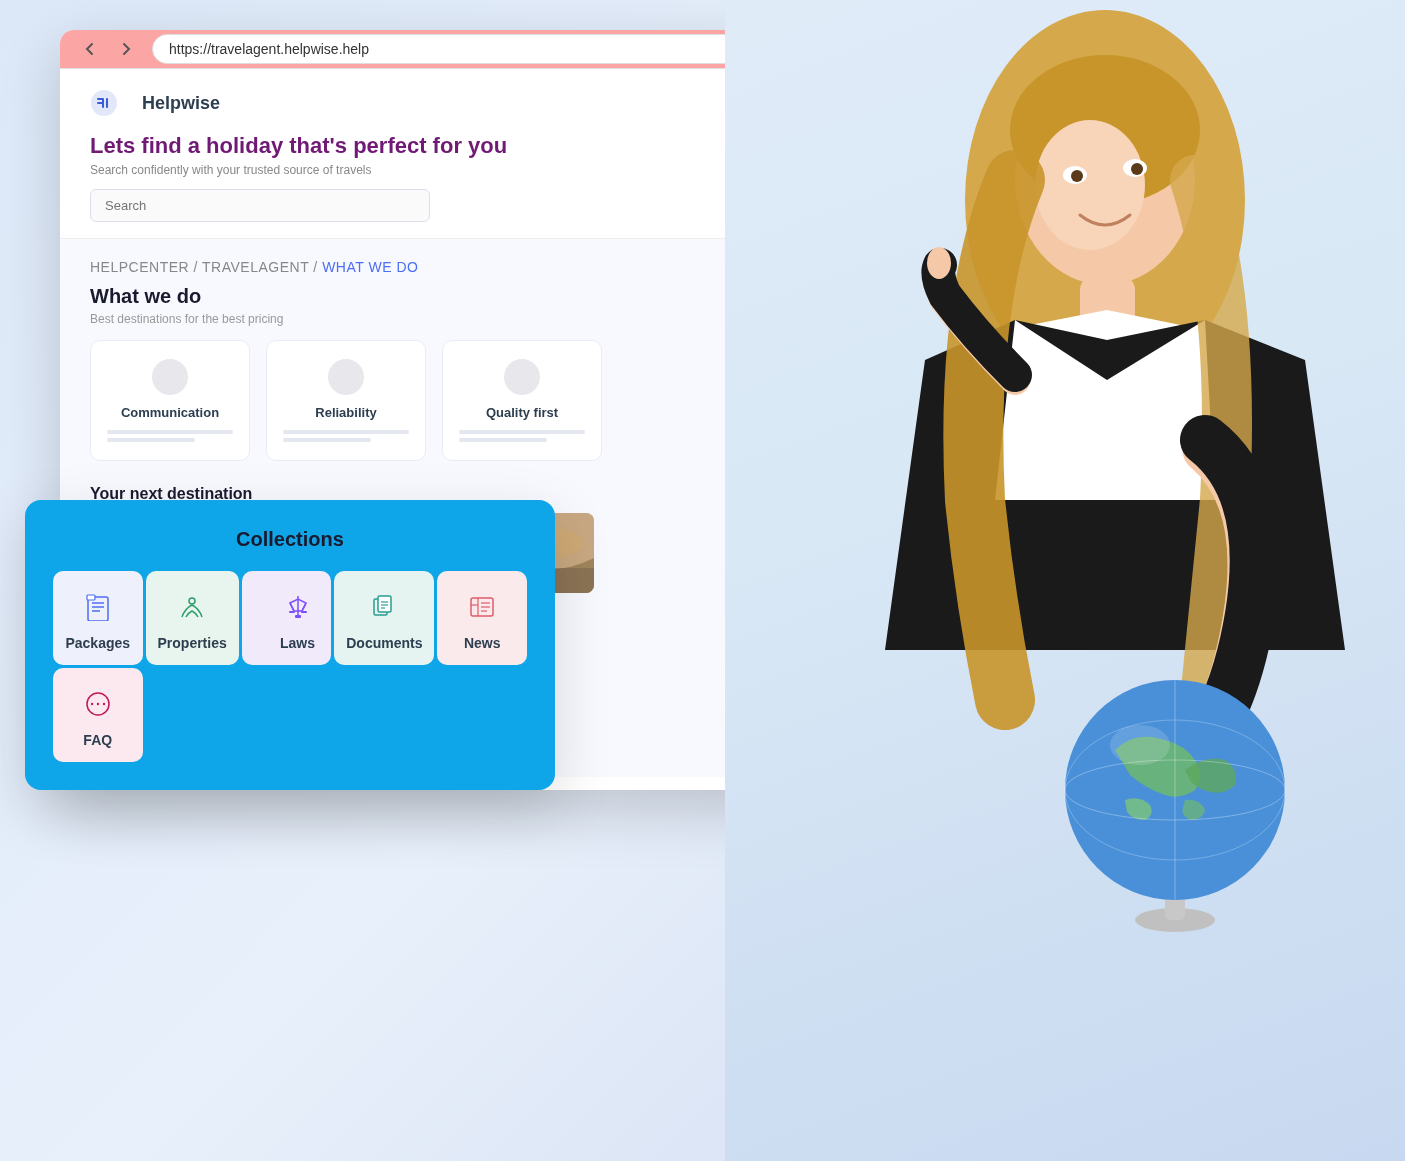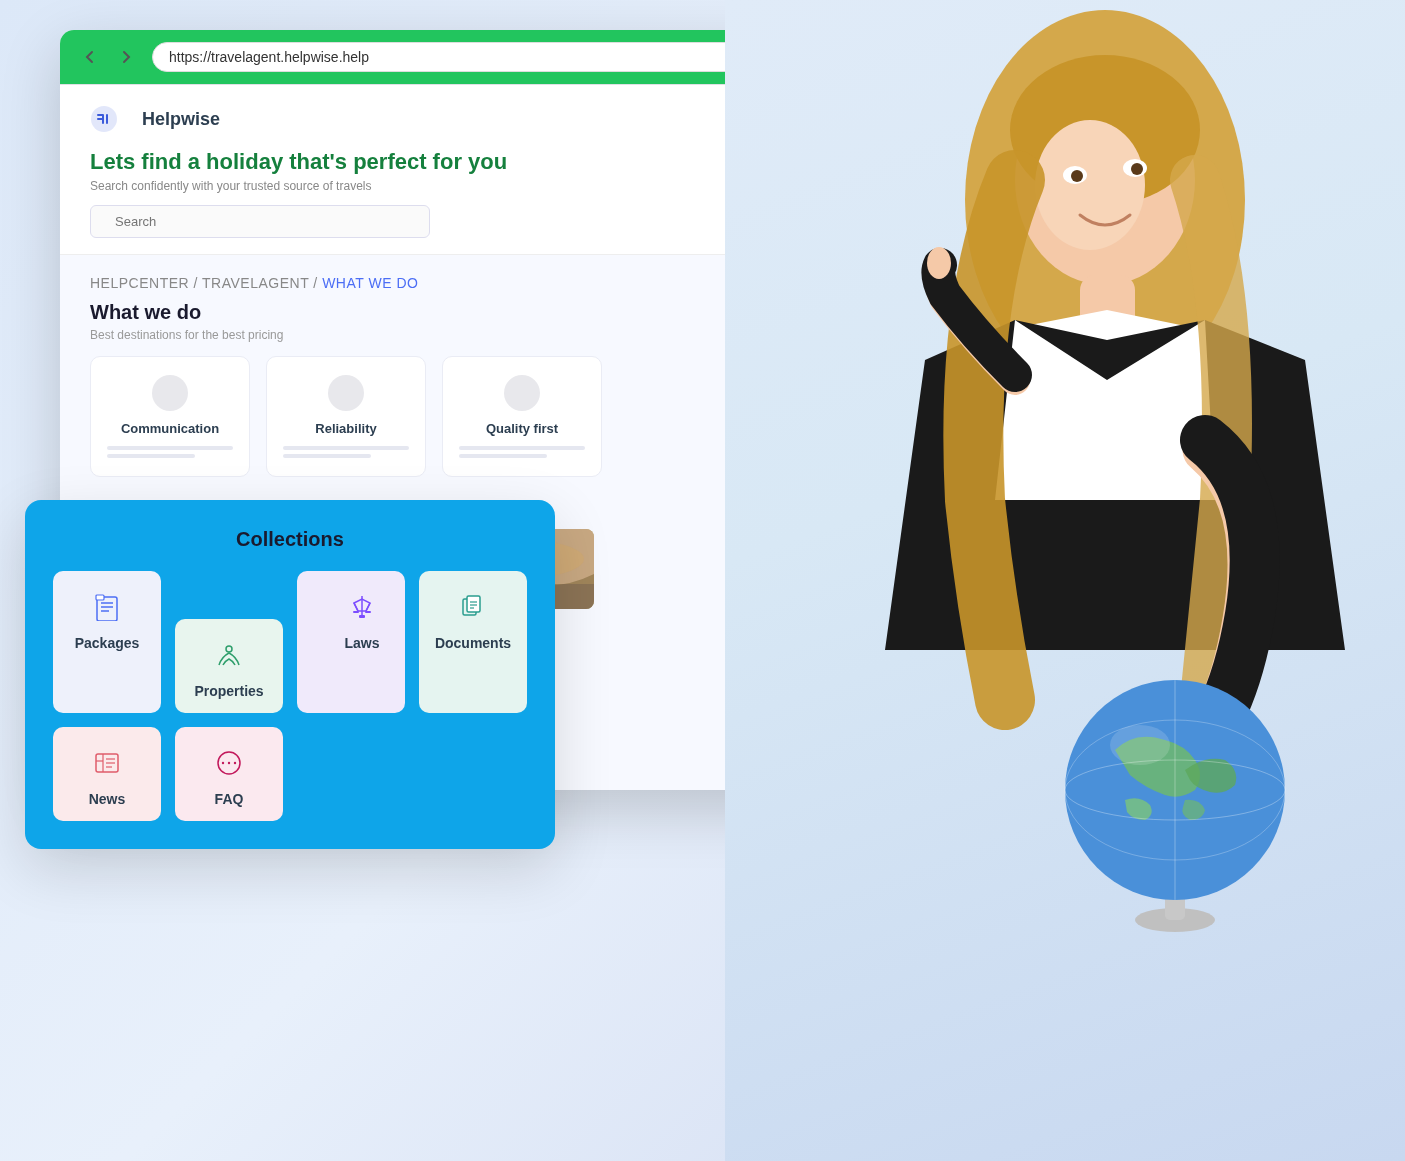--- a/index.html
+++ b/index.html
@@ -20,22 +20,22 @@
       left: 60px;
       width: 840px;
       height: 760px;
       background: #fff;
       border-radius: 14px;
       box-shadow: 0 20px 60px rgba(0,0,0,0.18);
       overflow: hidden;
     }
 
     .browser-toolbar {
-      background: #22c55e;
-      padding: 12px 16px;
+      background: #fca5a5;
+      padding: 4px 16px;
       display: flex;
       align-items: center;
       gap: 12px;
       border-bottom: 1px solid #e0e0e5;
     }
 
     .browser-nav {
       display: flex;
       gap: 8px;
     }
@@ -92,36 +92,36 @@
 
     .hw-logo-text {
       font-size: 18px;
       font-weight: 600;
       color: #2c3e50;
     }
 
     .hw-hero-title {
       font-size: 22px;
       font-weight: 700;
-      color: #15803d;
+      color: #701a75;
       margin-bottom: 4px;
       margin-top: 13px;
     }
 
     .hw-hero-sub {
       font-size: 12px;
       color: #888;
       margin-bottom: 12px;
     }
 
     .hw-search {
       width: 340px;
       border: 1px solid #dde;
       border-radius: 6px;
-      padding: 8px 24px;
+      padding: 8px 14px;
       font-size: 13px;
       color: #aaa;
       background: #fafafa;
     }
 
     
     .hw-main {
       padding: 20px 30px;
       background: #f7f9ff;
       height: calc(100% - 160px);
@@ -250,36 +250,36 @@
     .collections-title {
       font-size: 20px;
       font-weight: 700;
       color: #1a1a2e;
       text-align: center;
       margin-bottom: 20px;
     }
 
     .collections-grid {
       display: grid;
-      grid-template-columns: repeat(4, 1fr);
-      gap: 14px;
+      grid-template-columns: repeat(5, 1fr);
+      gap: 3px;
     }
 
     .collection-item {
       border-radius: 10px;
       padding: 18px 12px 14px;
       display: flex;
       flex-direction: column;
       align-items: center;
       gap: 10px;
       cursor: pointer;
     }
 
     .collection-item.blue { background: #eef1fb; }
-    .collection-item.green { background: #e8f5ee; margin-top: 48px; }
+    .collection-item.green { background: #e8f5ee; }
     .collection-item.purple { background: #f0eafb; padding-left: 34px; }
     .collection-item.teal { background: #e5f4f0; }
     .collection-item.pink { background: #fbeaeb; }
     .collection-item.rose { background: #fbe9ef; }
 
     .collection-icon {
       width: 36px;
       height: 36px;
       display: flex;
       align-items: center;

